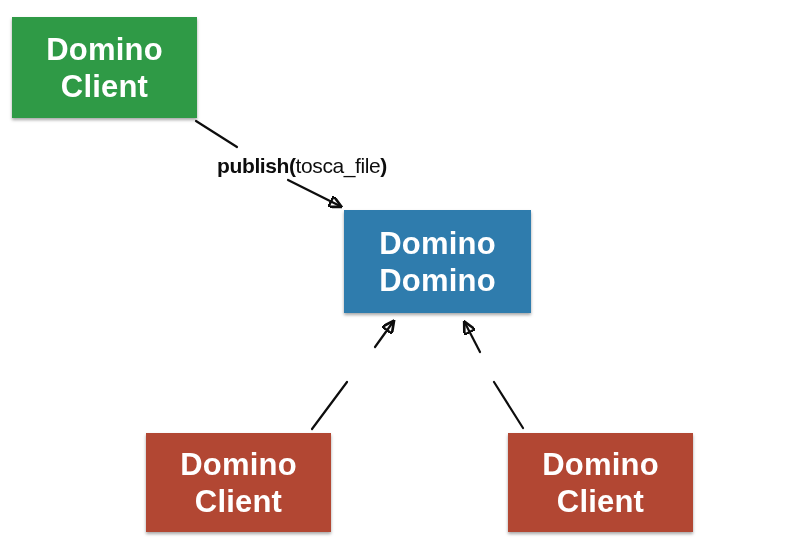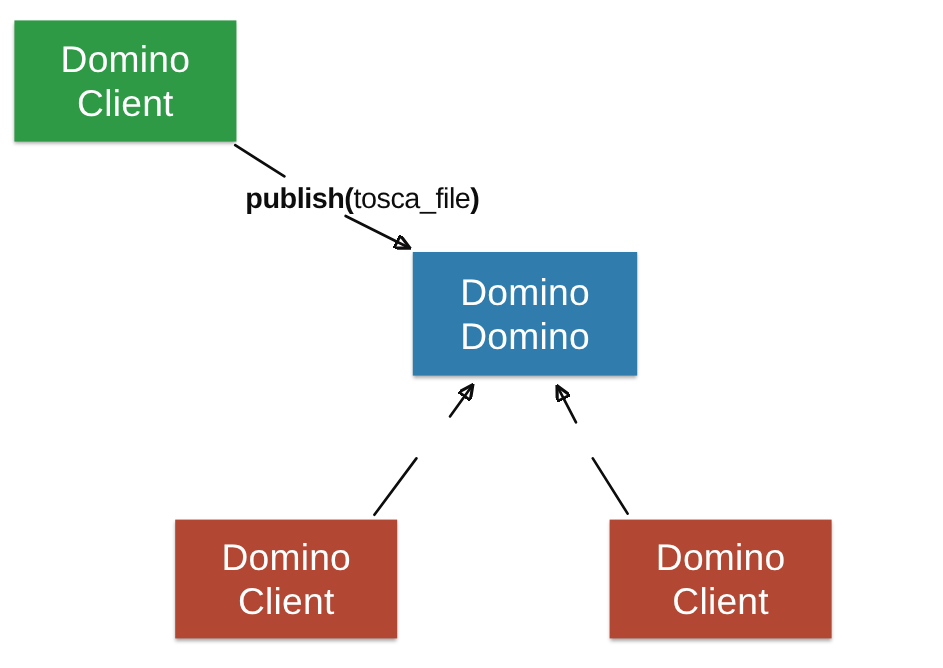--- a/index.html
+++ b/index.html
@@ -15,37 +15,37 @@
     background: #ffffff;
     overflow: hidden;
   }
   .node {
     position: absolute;
     display: flex;
     flex-direction: column;
     align-items: center;
     justify-content: center;
     color: #ffffff;
-    font-weight: normal;
+    font-weight: bold;
     font-size: 31px;
     line-height: 37px;
     text-align: center;
     box-shadow: 0 2px 3px rgba(0,0,0,0.35);
     letter-spacing: 0.2px;
   }
   .node-client-top   { left: 12px;  top: 17px;  width: 185px; height: 101px; }
   .node-server       { left: 344px; top: 210px; width: 187px; height: 103px; }
   .node-client-left  { left: 146px; top: 433px; width: 185px; height: 99px; }
   .node-client-right { left: 508px; top: 433px; width: 185px; height: 99px; }
 
   .edge-label {
     position: absolute;
     transform: translate(-50%, -50%);
     white-space: nowrap;
-    font-size: 24px;
+    font-size: 21px;
     letter-spacing: -0.4px;
     color: #0d0d0d;
   }
   .edge-label .b { font-weight: bold; }
   .label-publish         { left: 302px; top: 166px; }
   .label-subscribe-left  { left: 230px; top: 363px; }
   .label-subscribe-right { left: 609px; top: 363px; }
 
   svg.arrows {
     position: absolute;

